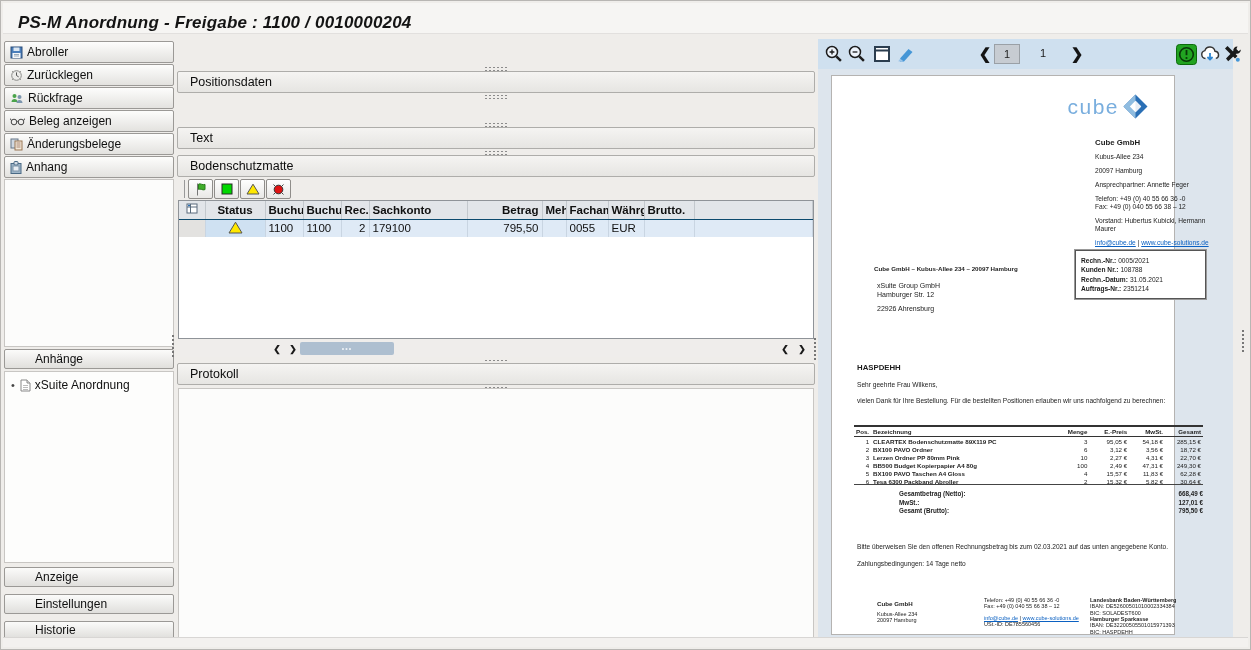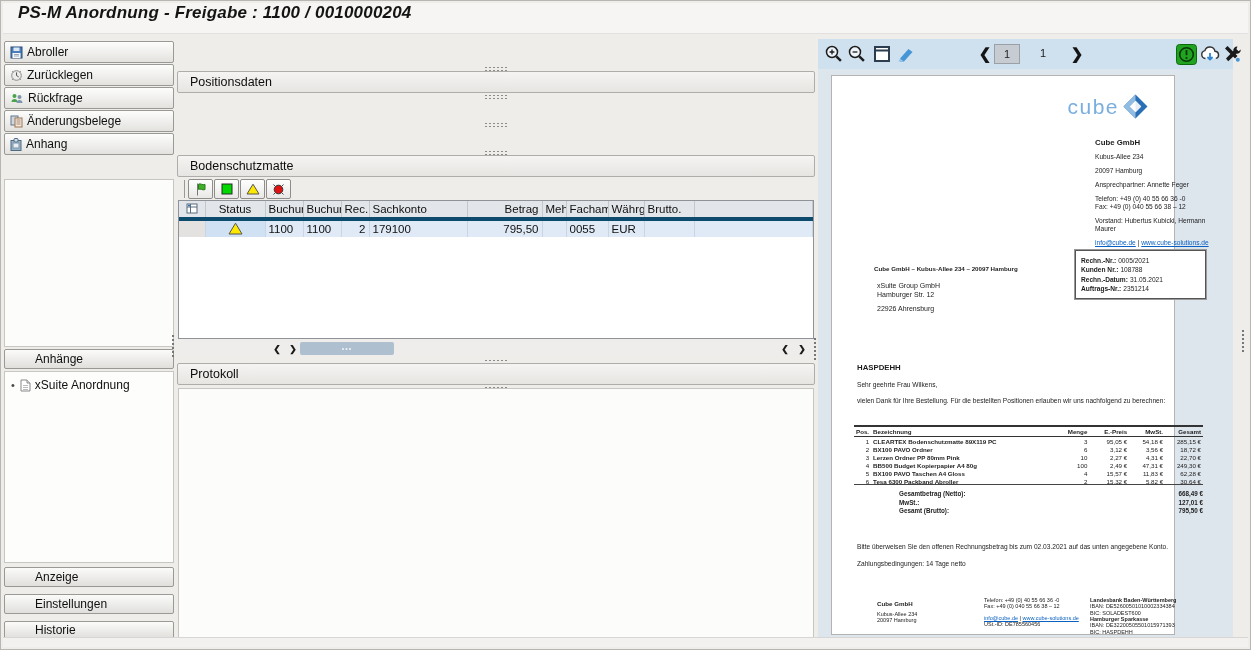--- a/index.html
+++ b/index.html
@@ -1,40 +1,40 @@
 <!DOCTYPE html>
 <html><head>
 <meta charset="utf-8">
 <style>
 *{margin:0;padding:0;box-sizing:border-box}
 html,body{width:1251px;height:650px}
 body{font-family:"Liberation Sans",sans-serif;background:#e9e7e5;position:relative;overflow:hidden}
 .win{position:absolute;inset:0;background:#efedea;border:1px solid #b8b6b3}
-.titlebar{position:absolute;left:2px;top:2px;right:2px;height:31px;background:#f6f5f3;border-bottom:1px solid #e2e0de;display:flex;align-items:flex-start;padding-left:15px}
+.titlebar{position:absolute;left:2px;top:2px;right:2px;height:31px;background:#f6f5f3;border-bottom:1px solid #e2e0de;display:flex;align-items:flex-end;padding-left:15px}
 .title{font-size:17px;font-weight:700;font-style:italic;color:#141414;letter-spacing:.2px}
 .statusbar{position:absolute;left:2px;right:2px;bottom:2px;height:10px;background:#f3f1ef;border-top:1px solid #d8d6d4}
 
 .sidebar{position:absolute;left:3px;top:40px;width:170px;height:598px}
 .sbtn{height:22px;margin-bottom:1px;display:flex;align-items:center;gap:4px;padding:0 5px;background:linear-gradient(#fdfdfc,#e3e2df);border:1px solid #9b9996;border-radius:2px;font-size:12px;color:#101010;cursor:default}
 .acc{position:absolute;left:0;right:0;height:20px;background:linear-gradient(#fbfbfa,#e0dfdc);border:1px solid #9b9996;border-radius:2px;font-size:12px;display:flex;align-items:center;padding-left:30px;color:#101010}
 .sb-blank{position:absolute;left:0;right:0;top:138px;height:168px;background:#fcfcfb;border:1px solid #c8c6c3}
 .sb-tree{position:absolute;left:0;right:0;top:330px;height:192px;background:#fdfdfc;border:1px solid #c8c6c3;padding:6px 4px}
 .tree-item{display:flex;align-items:center;gap:4px;font-size:12px;color:#101010}
 .bullet{font-size:11px;color:#444;margin:0 1px 0 2px}
 
 .mid{position:absolute;left:176px;top:38px;width:638px;height:600px}
 .sec{position:absolute;left:0;right:0;height:22px;background:linear-gradient(#f5f4f2,#e6e5e2);border:1px solid #aeadaa;border-radius:2px;font-size:12.5px;display:flex;align-items:center;padding-left:12px;color:#0d0d0d}
 .hdots{position:absolute;left:50%;transform:translateX(-50%);width:24px;height:5px;background-image:radial-gradient(circle,#8b8b8b .8px,transparent 1px);background-size:4px 3px}
 .vhandle{position:absolute;width:5px;height:24px;background-image:radial-gradient(circle,#777 .8px,transparent 1px);background-size:4px 4px}
 .reltb{position:absolute;top:140px;left:3px;height:20px;display:flex;align-items:center}
 .tbsep{width:1px;height:18px;background:#999;margin:0 3px 0 4px}
 .tbtn{width:25px;height:20px;margin-right:1px;border:1px solid #8f8d8a;border-radius:2px;background:linear-gradient(#fefefe,#e9e8e6);display:flex;align-items:center;justify-content:center}
 .grid{position:absolute;top:161px;left:1px;right:1px;height:139px;background:#fff;border:1px solid #8f9398;overflow:hidden}
 .grid table{border-collapse:collapse;table-layout:fixed;width:100%;font-size:11.5px;color:#101010}
-.grid th{height:18px;font-weight:400;background:#e2e5e9;border-right:1px solid #c3c8cd;border-bottom:4px solid #0c4a6e;padding:0 3px;text-align:left;white-space:nowrap;overflow:hidden}
+.grid th{height:18px;font-weight:700;background:#e2e5e9;border-right:1px solid #c3c8cd;border-bottom:1px solid #0c4a6e;padding:0 3px;text-align:left;white-space:nowrap;overflow:hidden}
 .grid td{height:18px;background:#dfeaf6;border-right:1px solid #c9d5e2;padding:0 3px;white-space:nowrap;overflow:hidden}
 .c{text-align:center!important}.r{text-align:right!important}
 td.sel{background:#e3e2e0}
 td.stat{background:#cfe1f2;text-align:center}
 .hscroll{position:absolute;top:301px;left:1px;right:1px;height:17px;background:#efedeb}
 .hbtn{position:absolute;top:2px;width:14px;height:13px;font-size:9px;font-weight:700;display:flex;align-items:center;justify-content:center;color:#1a1a1a}
 .hthumb{position:absolute;top:2px;left:122px;width:94px;height:13px;background:#aebfd0;border-radius:2px;display:flex;align-items:center;justify-content:center;color:#eef2f6;font-size:7px;letter-spacing:1px}
 .midbody{position:absolute;top:349px;left:1px;right:1px;bottom:0;background:#fcfcfb;border:1px solid #c8c6c3}
 
 .viewer{position:absolute;left:817px;top:38px;width:415px;height:600px}
@@ -108,20 +108,28 @@
     <div class="sbtn">
       <svg width="14" height="13">
           <circle cx="4.5" cy="4" r="2" fill="#4aa34a"></circle>
           <path d="M1.5 10c0-2 1.3-3 3-3s3 1 3 3z" fill="#4aa34a"></path>
           <circle cx="9.5" cy="5" r="2" fill="#7c95ad"></circle>
           <path d="M6.5 11c0-2 1.3-3 3-3s3 1 3 3z" fill="#7c95ad"></path>
         </svg>
       <span>Rückfrage</span>
     </div>
     <div class="sbtn">
+      <svg width="15" height="11">
+          <circle cx="4" cy="6" r="2.8" fill="none" stroke="#444"></circle>
+          <circle cx="11" cy="6" r="2.8" fill="none" stroke="#444"></circle>
+          <path d="M6.8 6q.7-1.2 1.4 0M1.3 4.5L.2 2.5M13.7 4.5l1.1-2" stroke="#444" fill="none"></path>
+        </svg>
+      <span>Beleg anzeigen</span>
+    </div>
+    <div class="sbtn">
       <svg width="13" height="13">
           <rect x="1" y="1" width="7" height="9" fill="#cfd8e2" stroke="#667788"></rect>
           <rect x="5" y="3" width="7" height="9" fill="#f3e8d8" stroke="#997755"></rect>
           <path d="M6.5 5h4M6.5 7h4M6.5 9h4" stroke="#aa8877" fill="none"></path>
         </svg>
       <span>Änderungsbelege</span>
     </div>
     <div class="sbtn">
       <svg width="12" height="13">
           <rect x="1" y="2.5" width="10" height="10" fill="#9fb6c9" stroke="#4a6a85"></rect>
@@ -159,20 +167,23 @@
 
   <div class="vhandle" style="left:170px;top:333px"></div>
 
   <div class="mid">
     <div class="hdots" style="top:27px"></div>
     <div class="sec" style="top:32px">
       <span>Positionsdaten</span>
     </div>
     <div class="hdots" style="top:55px"></div>
     <div class="hdots" style="top:83px"></div>
+    <div class="sec" style="top:88px">
+      <span>Text</span>
+    </div>
     <div class="hdots" style="top:111px"></div>
     <div class="sec" style="top:116px">
       <span>Bodenschutzmatte</span>
     </div>
 
     <div class="reltb">
       <div class="tbsep"></div>
       <div class="tbtn">
         <svg width="14" height="14">
             <path d="M3.5 1.5v12" stroke="#777"></path>

